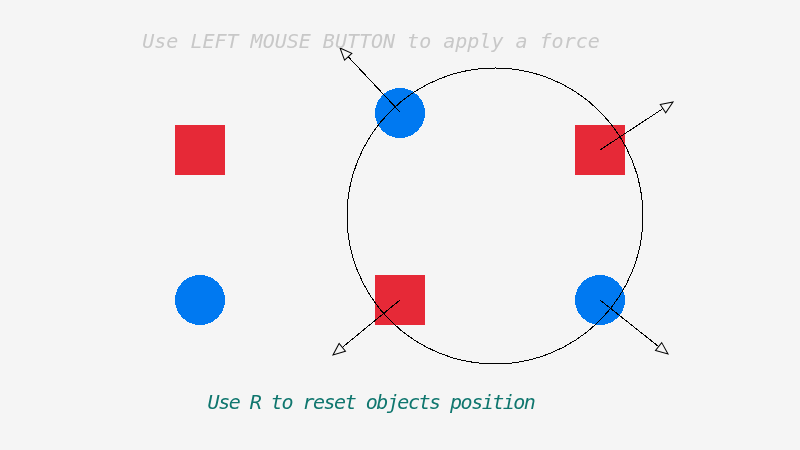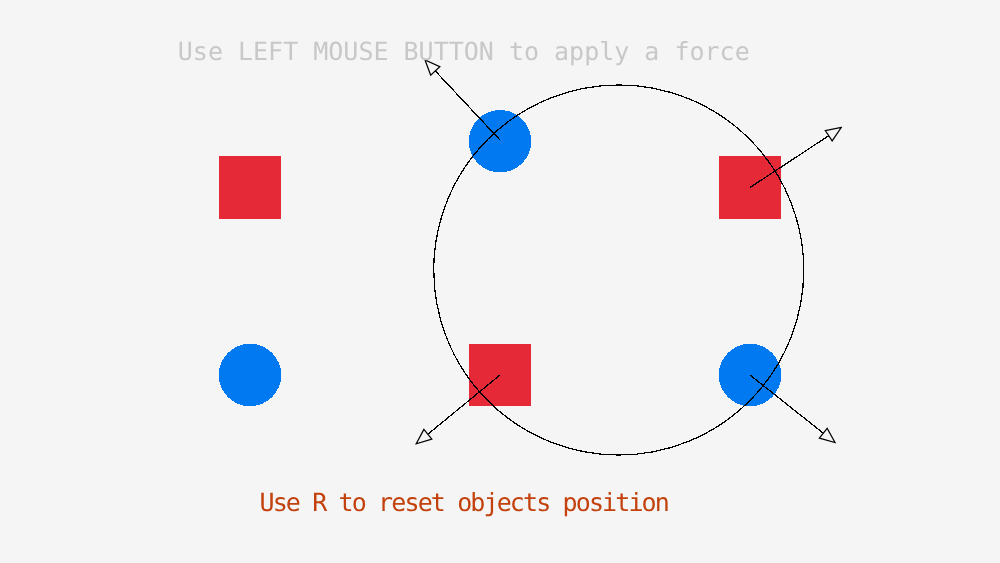--- a/index.html
+++ b/index.html
@@ -27,20 +27,21 @@
   .instr {
     position: absolute;
     left: 0;
     width: 742px;
     text-align: center;
     font-family: "DejaVu Sans Mono", monospace;
     font-size: 20px;
     line-height: 20px;
     pointer-events: none;
     white-space: pre;
+    font-style: italic;
   }
   .instr-top {
     top: 31px;
   }
   .instr-bottom {
     top: 392px;
     letter-spacing: -1.5px;
   }
 </style>
 </head>
@@ -59,14 +60,14 @@
       <rect x="575" y="125" width="50" height="50" fill="#E62937" shape-rendering="crispEdges"></rect>
       <rect x="375" y="275" width="50" height="50" fill="#E62937" shape-rendering="crispEdges"></rect>
       <circle cx="600" cy="300" r="25" fill="#0079F1" shape-rendering="crispEdges"></circle>
       <circle cx="495" cy="216" r="148" fill="none" stroke="#000000" stroke-width="1" shape-rendering="crispEdges"></circle>
       <line x1="400" y1="112" x2="340" y2="48" stroke="#000000" stroke-width="1" marker-end="url(#arrowhead)" shape-rendering="crispEdges"></line>
       <line x1="600" y1="150" x2="673" y2="102" stroke="#000000" stroke-width="1" marker-end="url(#arrowhead)" shape-rendering="crispEdges"></line>
       <line x1="400" y1="300" x2="333" y2="355" stroke="#000000" stroke-width="1" marker-end="url(#arrowhead)" shape-rendering="crispEdges"></line>
       <line x1="600" y1="300" x2="668" y2="354" stroke="#000000" stroke-width="1" marker-end="url(#arrowhead)" shape-rendering="crispEdges"></line>
     </svg>
   <div class="instr instr-top" style="color: rgb(200, 200, 200);">Use LEFT MOUSE BUTTON to apply a force</div>
-  <div class="instr instr-bottom" style="color: #c2410c;">Use R to reset objects position</div>
+  <div class="instr instr-bottom" style="color: #0f766e;">Use R to reset objects position</div>
 </div>
 
 </body></html>

